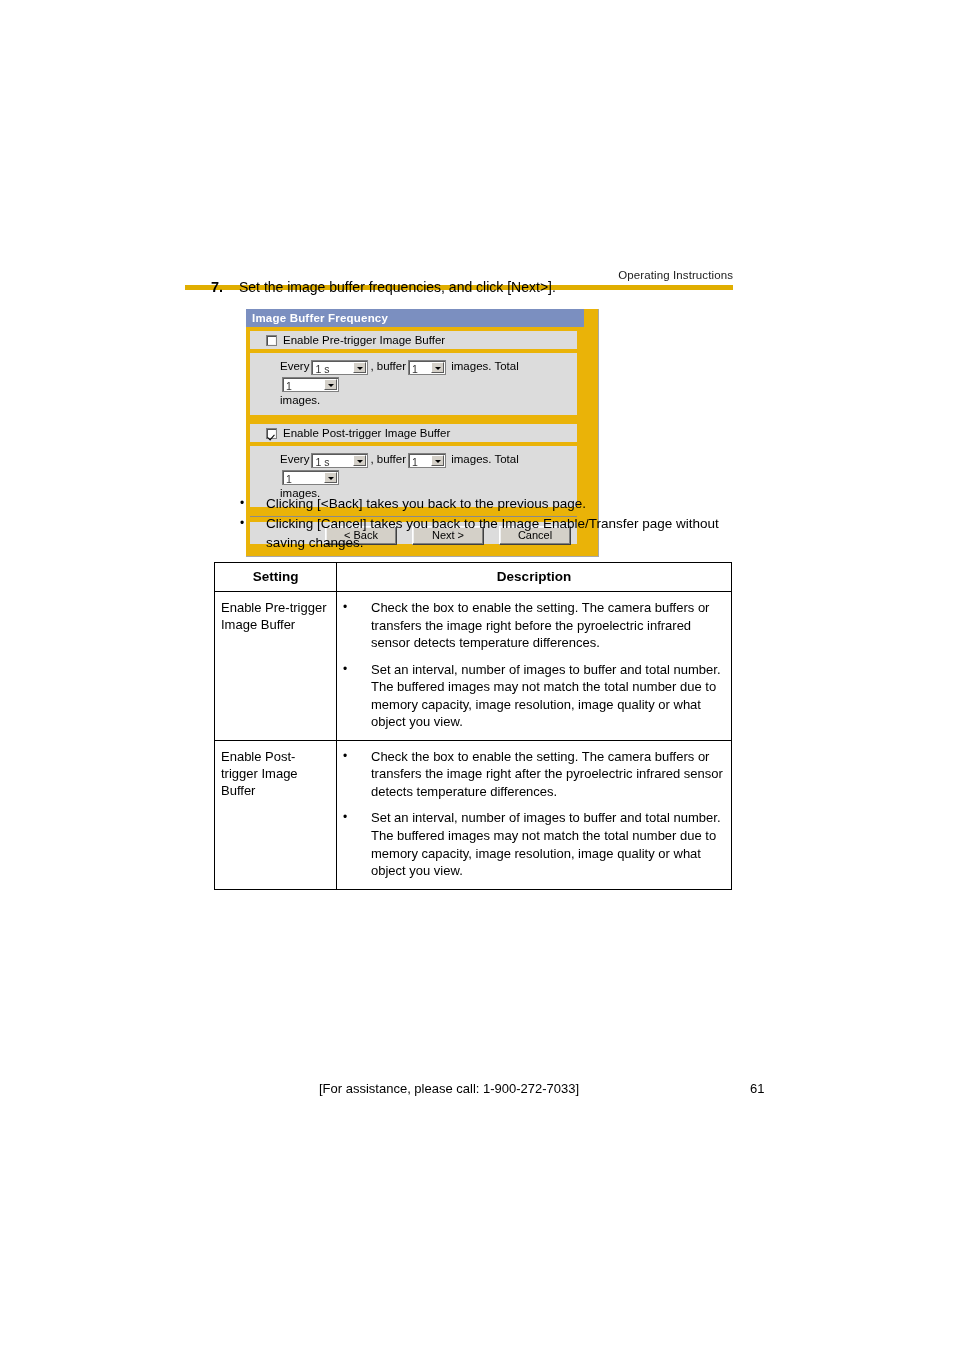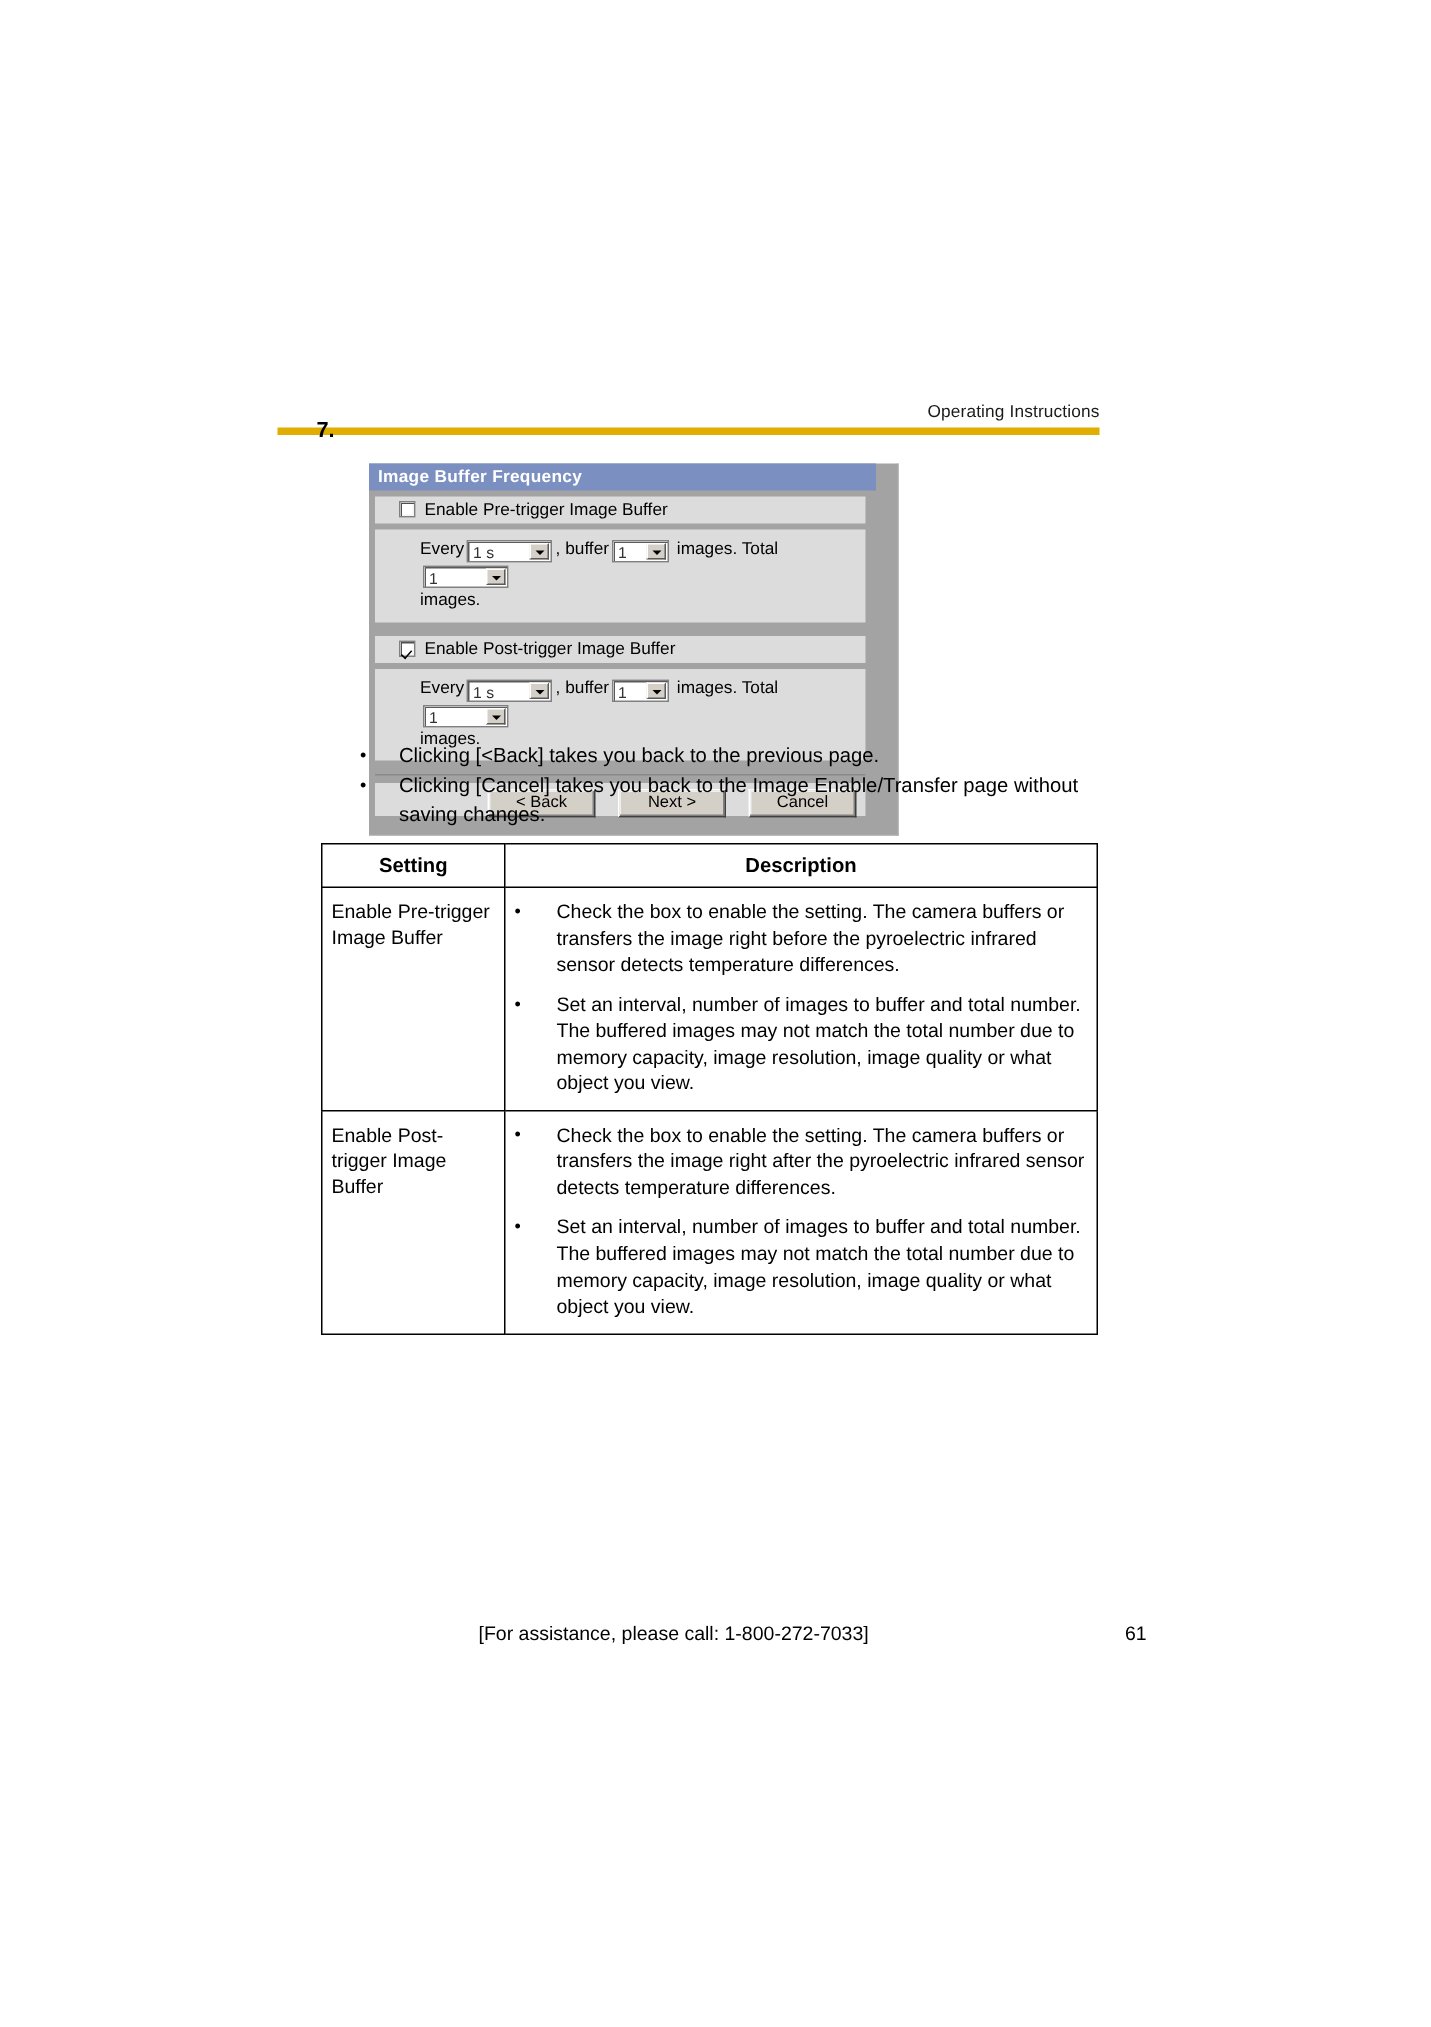--- a/index.html
+++ b/index.html
@@ -56,21 +56,21 @@
     font-size: 14px;
     line-height: 1.25;
   }
 
   
   .dialog {
     position: absolute;
     left: 246px;
     top: 309px;
     width: 353px;
-    background: #a3a3a3;
+    background: #eab308;
     border-right: 1px solid #a8a8a8;
     border-bottom: 1px solid #a8a8a8;
     font-size: 11.5px;
     color: #000;
     box-sizing: border-box;
   }
   .dialog-titlebar {
     background: #7b8fc0;
     color: #ffffff;
     font-weight: bold;
@@ -275,20 +275,21 @@
 </head>
 <body>
 
 <div class="page-header">
   <div class="header-label">Operating Instructions</div>
   <div class="header-rule"></div>
 </div>
 
 <div class="step-block">
   <div class="step-num">7.</div>
+  <div class="step-text">Set the image buffer frequencies, and click [Next&gt;].</div>
 </div>
 
 <div class="dialog">
 
   <div class="dialog-titlebar">Image Buffer Frequency</div>
 
   <div class="dlg-body">
 
     <div class="panel cb-row">
       <span class="cb"></span><span class="cb-label">Enable Pre-trigger Image Buffer</span>
@@ -366,15 +367,15 @@
         <div class="desc-item">
           <div class="desc-bullet">•</div>
           <div class="desc-text">Set an interval, number of images to buffer and total number. The buffered images may not match the total number due to memory capacity, image resolution, image quality or what object you view.</div>
         </div>
       </td>
     </tr>
   </tbody>
 </table>
 
 <div class="footer">
-  <div class="footer-assist">[For assistance, please call: 1-800-272-7033]</div>
+  <div class="footer-assist">[For assistance, please call: 1-900-272-7033]</div>
   <div class="footer-page">61</div>
 </div>
 
 </body></html>

